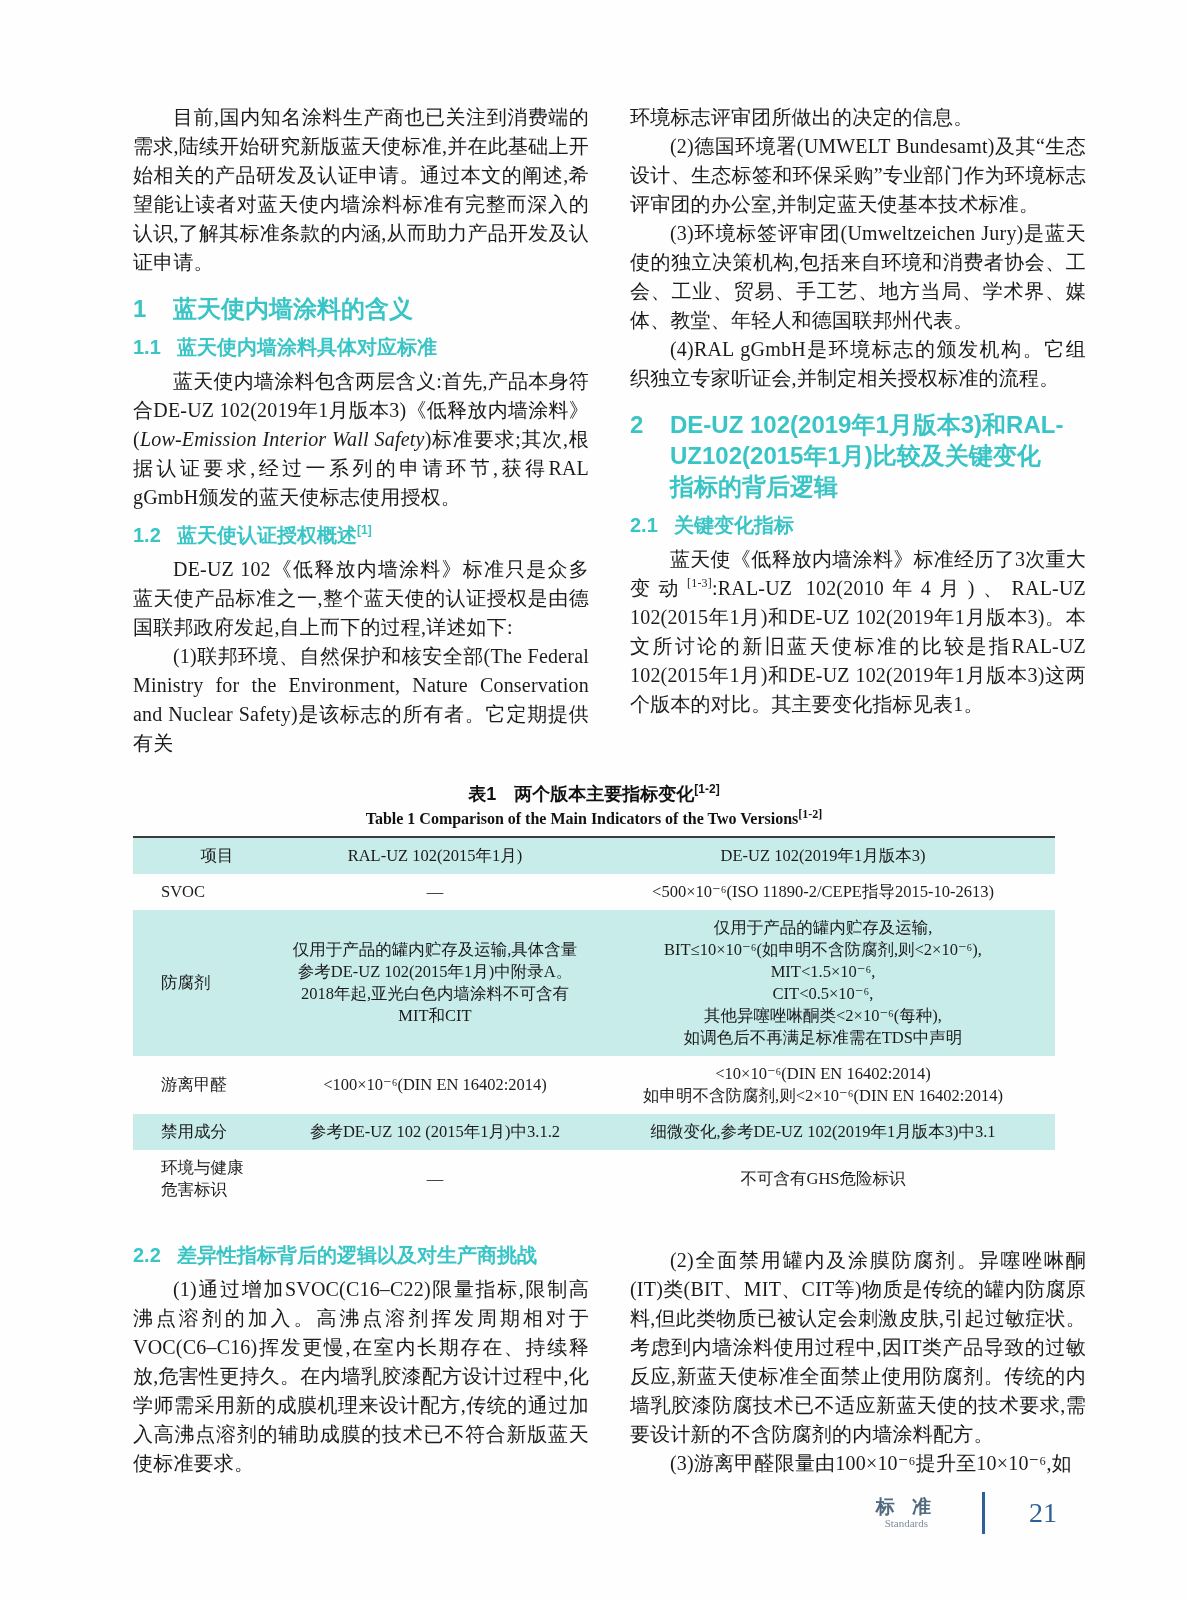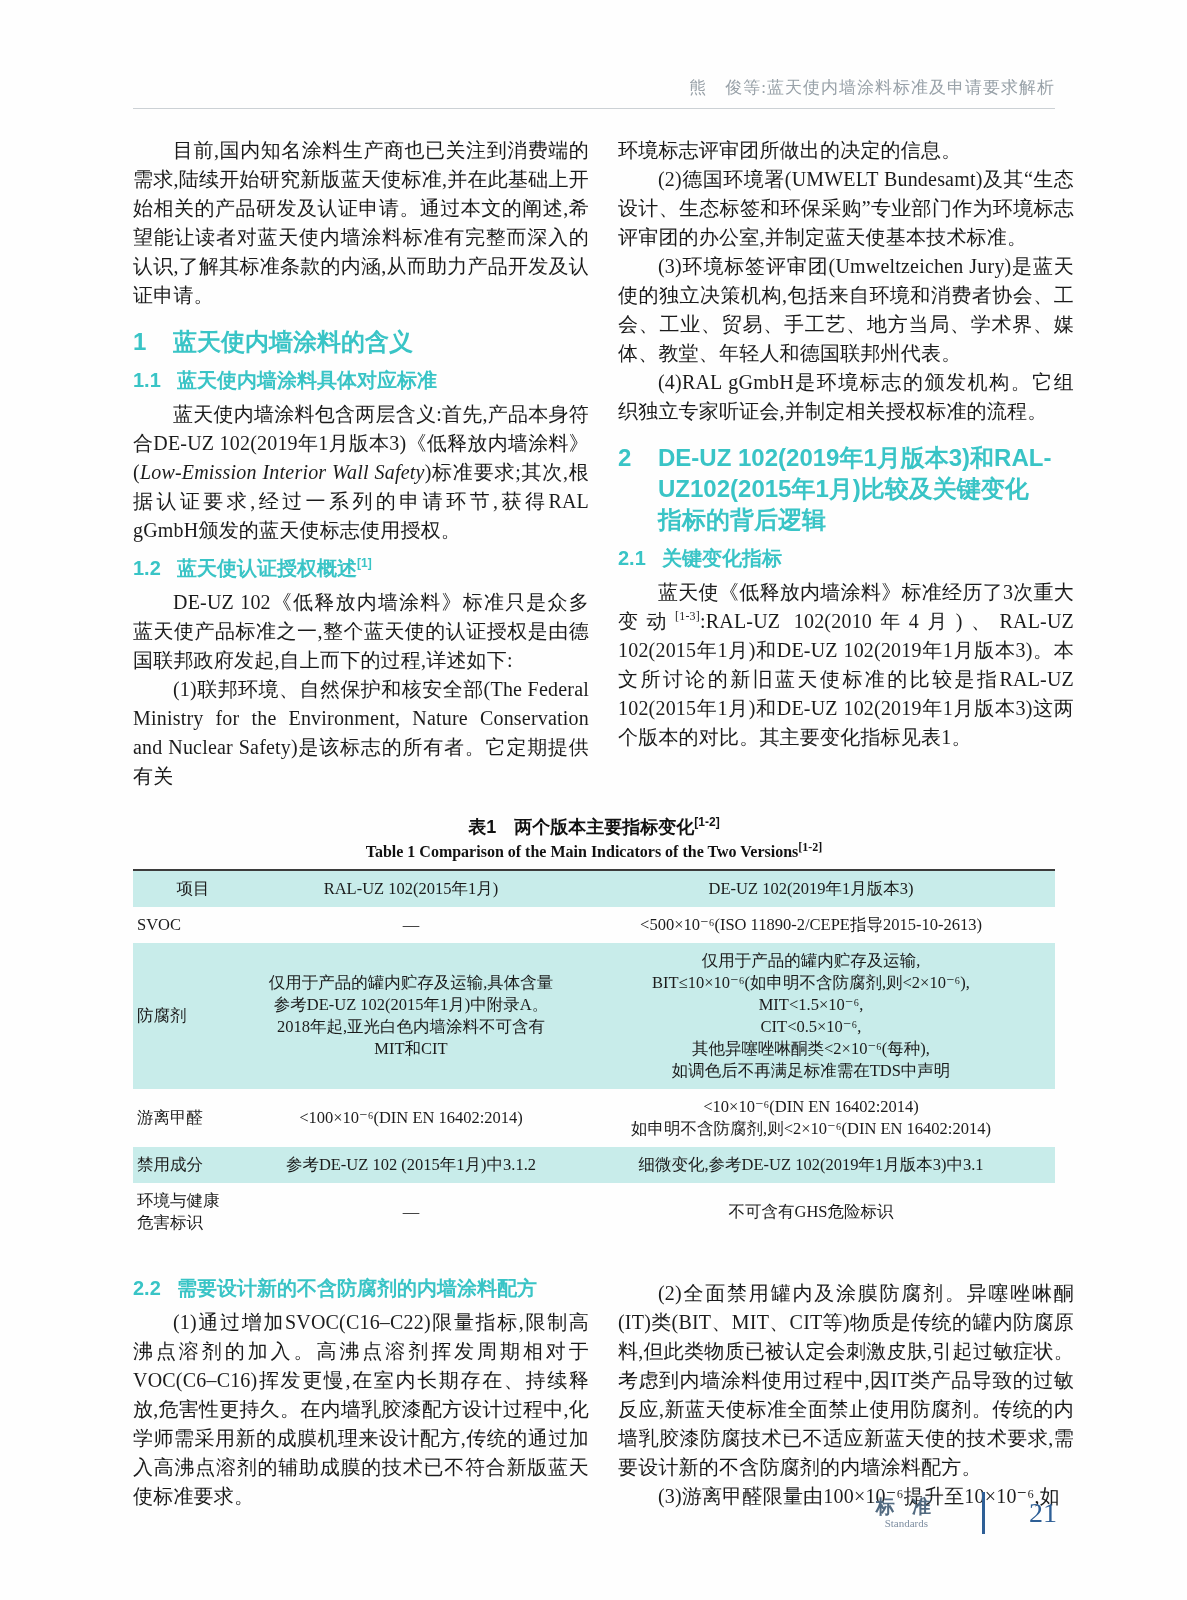--- a/index.html
+++ b/index.html
@@ -6,21 +6,21 @@
   .page{
     position:relative;width:1187px;height:1600px;background:#fefefe;
     font-family:"Liberation Serif","DejaVu Serif",serif;color:#1b1b1b;overflow:hidden;
   }
   .content{position:absolute;left:133px;top:76px;width:922px;}
   .running-head{
     text-align:right;color:#98a1a8;font-size:17px;letter-spacing:1px;
     padding-bottom:9px;border-bottom:1.5px solid #ccd1d5;
     font-family:"Liberation Serif",serif;
   }
-  .two-col{display:flex;gap:29px;margin-top:27px;}
+  .two-col{display:flex;gap:41px;margin-top:27px;}
   .col{width:456px;flex:0 0 456px;}
   p.body{
     margin:0;font-size:20px;line-height:29px;text-align:justify;
     text-indent:2em;letter-spacing:0.2px;
   }
   p.body.noindent{text-indent:0;}
   .sup{font-size:12px;vertical-align:super;line-height:0;}
   .em-italic{font-style:italic;}
   h1.sec{
     display:flex;margin:16px 0 8px 0;color:#39c4c6;
@@ -47,21 +47,21 @@
     font-weight:bold;font-size:16px;margin:0 0 8px 0;color:#111;
   }
   table.cmp{
     width:100%;border-collapse:collapse;border-top:2.5px solid #3c3c3c;
     font-size:16.5px;line-height:22px;
   }
   table.cmp th,table.cmp td{
     padding:7px 6px;vertical-align:middle;white-space:pre-line;text-align:center;
   }
   table.cmp th{font-weight:normal;}
-  table.cmp td.item,table.cmp th.item{text-align:left;padding-left:4px;width:112px;}
+  table.cmp td.item,table.cmp th.item{text-align:left;padding-left:28px;width:112px;}
   table.cmp th.item{text-align:center;}
   table.cmp .c-old{width:300px;}
   .bg-teal{background:#c8ecea;}
   .bg-white{background:#fefefe;}
   
   .footer{
     position:absolute;right:130px;top:1492px;display:flex;align-items:center;gap:35px;
   }
   .footer .jname{
     text-align:center;margin-right:8px;line-height:1;
@@ -77,21 +77,20 @@
   .footer .pno{
     font-family:"Liberation Serif",serif;color:#2e5f96;font-size:28px;
   }
 </style>
 </head>
 <body>
 
 <div class="page">
   <div class="content">
 
-    <div class="running-head">熊　俊等:蓝天使内墙涂料标准及申请要求解析</div>
 
     <div class="two-col">
       <div class="col">
         <p class="body">目前,国内知名涂料生产商也已关注到消费端的需求,陆续开始研究新版蓝天使标准,并在此基础上开始相关的产品研发及认证申请。通过本文的阐述,希望能让读者对蓝天使内墙涂料标准有完整而深入的认识,了解其标准条款的内涵,从而助力产品开发及认证申请。</p>
 
         <h1 class="sec">
           <span class="num">1</span>
           <span class="ttl">蓝天使内墙涂料的含义</span>
         </h1>
 
@@ -182,21 +181,21 @@
             <td>不可含有GHS危险标识</td>
           </tr>
         </tbody>
       </table>
     </div>
 
     <div class="two-col" style="margin-top:34px;align-items:flex-end;">
       <div class="col">
         <h2 class="sec" style="margin-top:0;">
           <span class="num">2.2</span>
-          <span class="ttl">需要设计新的不含防腐剂的内墙涂料配方</span>
+          <span class="ttl">差异性指标背后的逻辑以及对生产商挑战</span>
         </h2>
         <p class="body">(1)通过增加SVOC(C16–C22)限量指标,限制高沸点溶剂的加入。高沸点溶剂挥发周期相对于VOC(C6–C16)挥发更慢,在室内长期存在、持续释放,危害性更持久。在内墙乳胶漆配方设计过程中,化学师需采用新的成膜机理来设计配方,传统的通过加入高沸点溶剂的辅助成膜的技术已不符合新版蓝天使标准要求。</p>
       </div>
       <div class="col">
         <p class="body">(2)全面禁用罐内及涂膜防腐剂。异噻唑啉酮(IT)类(BIT、MIT、CIT等)物质是传统的罐内防腐原料,但此类物质已被认定会刺激皮肤,引起过敏症状。考虑到内墙涂料使用过程中,因IT类产品导致的过敏反应,新蓝天使标准全面禁止使用防腐剂。传统的内墙乳胶漆防腐技术已不适应新蓝天使的技术要求,需要设计新的不含防腐剂的内墙涂料配方。</p>
         <p class="body">(3)游离甲醛限量由100×10⁻⁶提升至10×10⁻⁶,如</p>
       </div>
     </div>
 
   </div>

